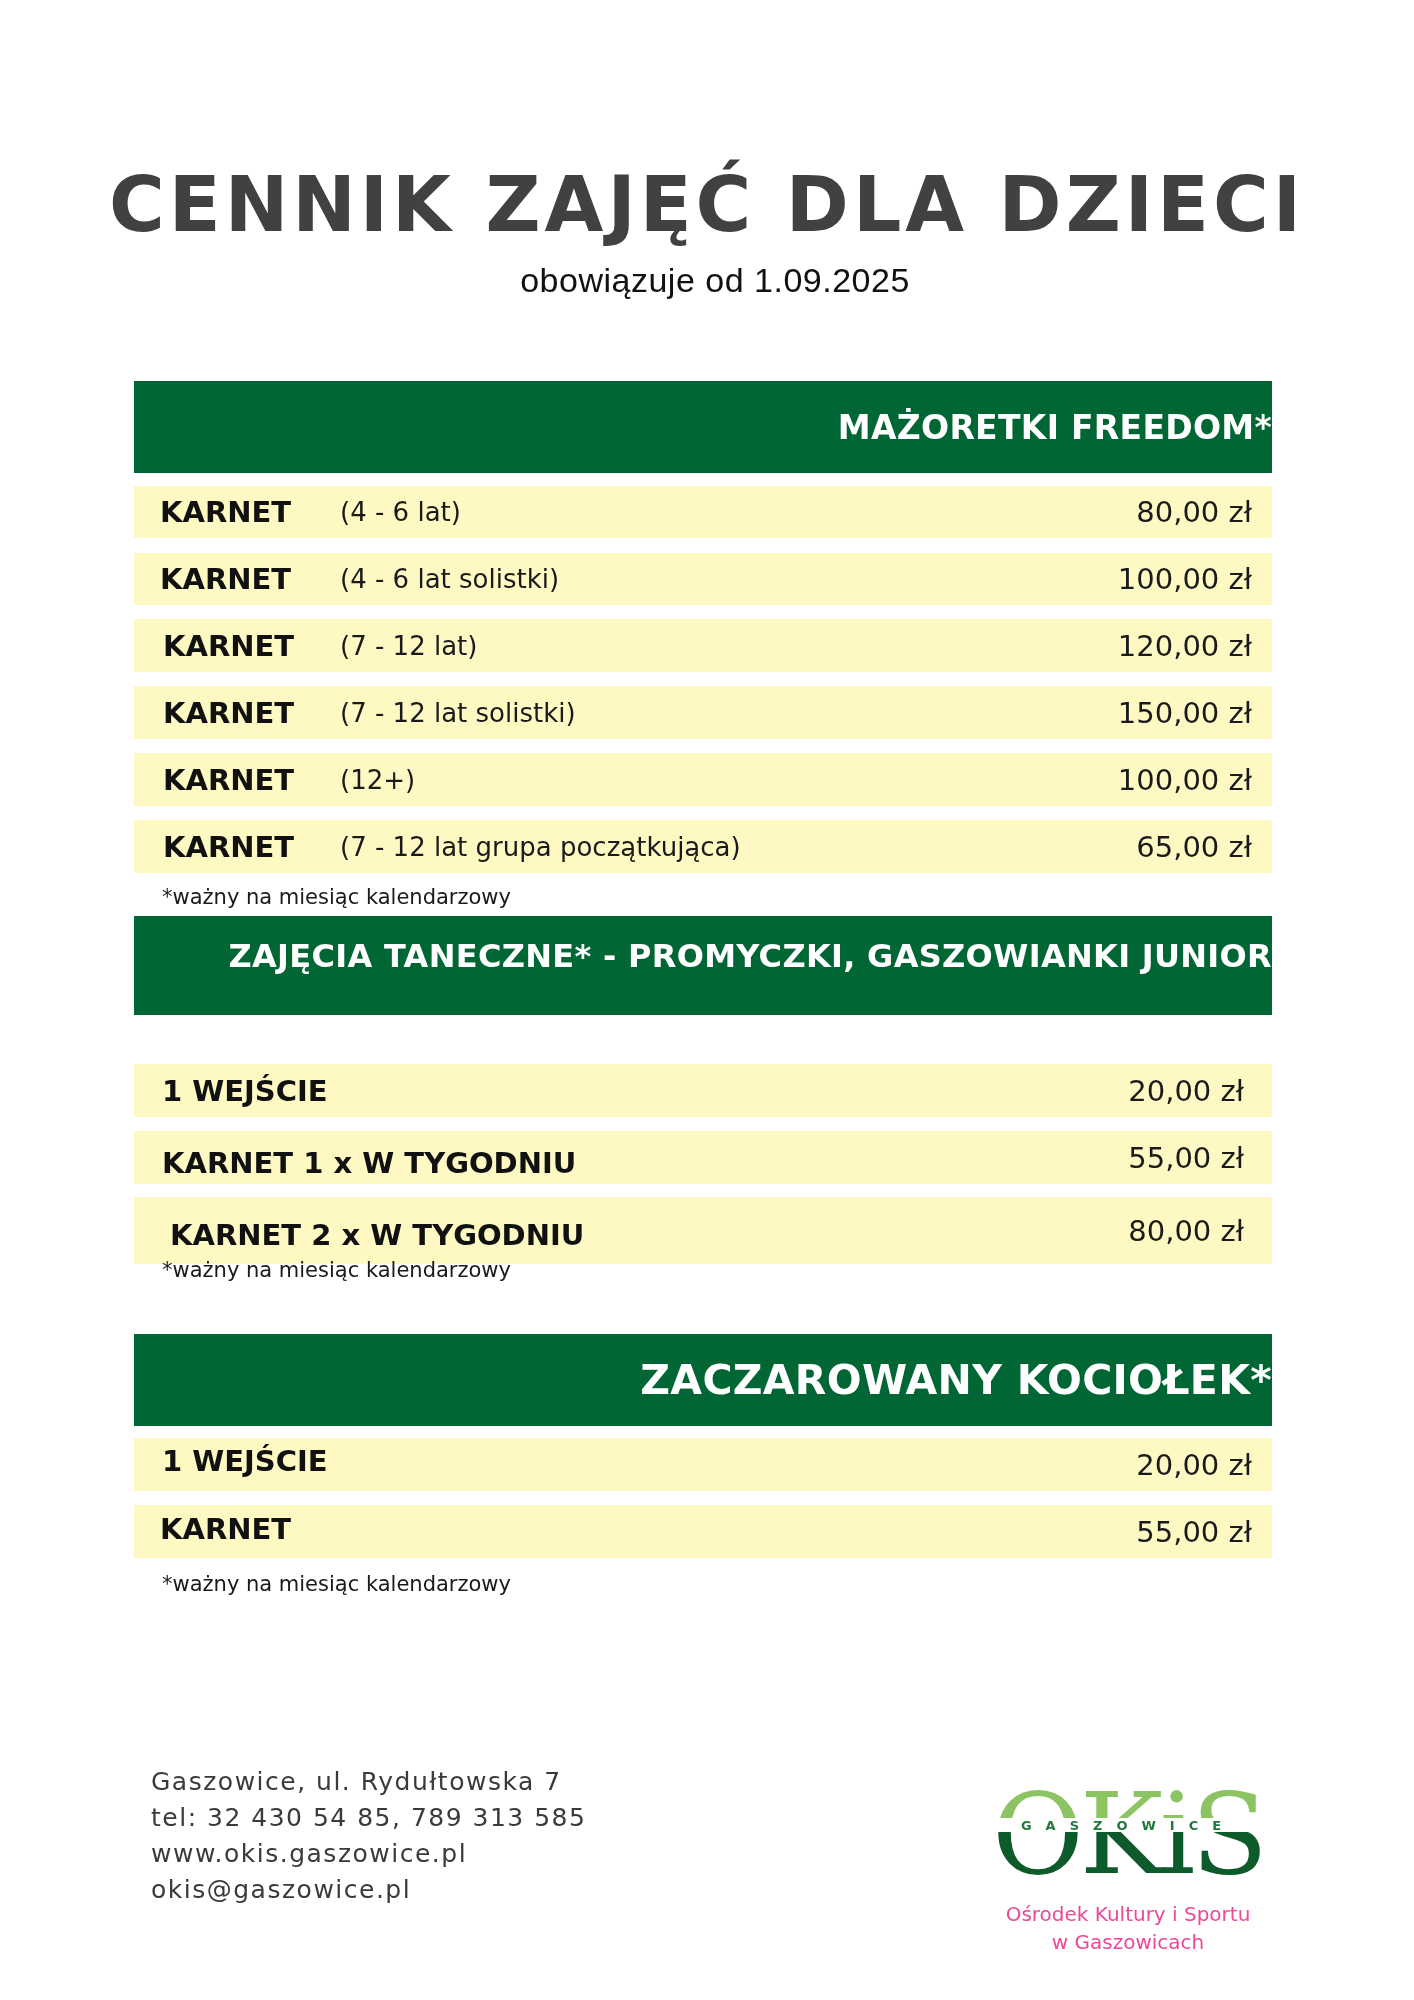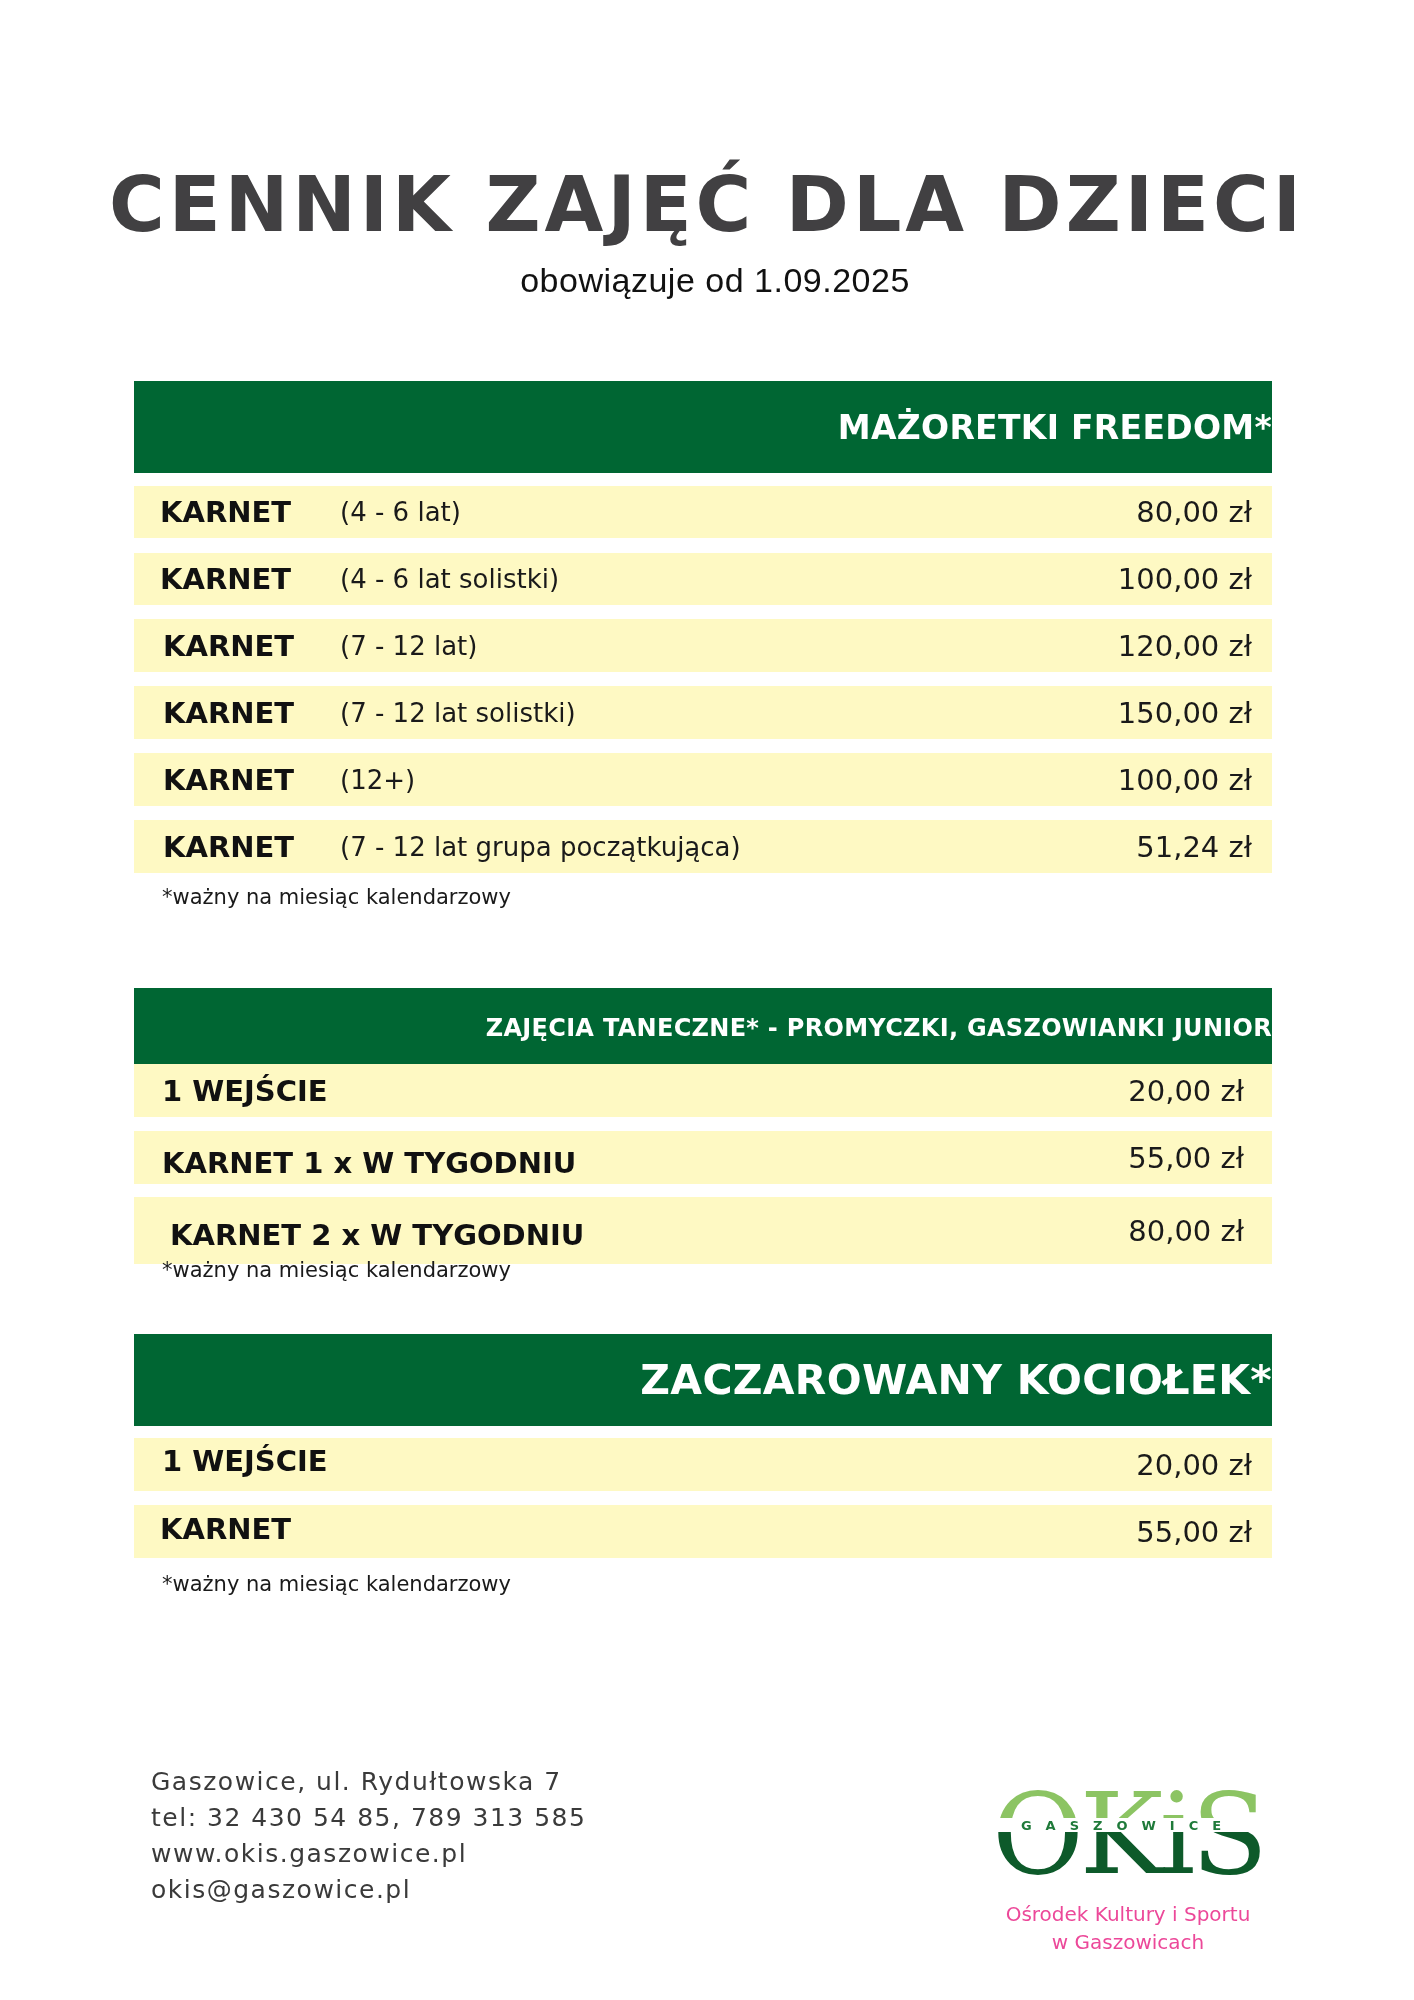--- a/index.html
+++ b/index.html
@@ -60,25 +60,25 @@
   <span class="price">150,00 zł</span>
 </div>
 <div class="row" style="top:753px;height:53px;padding-left:29px;">
   <span class="label">KARNET</span>
   <span class="detail">(12+)</span>
   <span class="price">100,00 zł</span>
 </div>
 <div class="row" style="top:820px;height:53px;padding-left:29px;">
   <span class="label">KARNET</span>
   <span class="detail">(7 - 12 lat grupa początkująca)</span>
-  <span class="price">51,24 zł</span>
+  <span class="price">65,00 zł</span>
 </div>
 <div class="footnote" style="top:885px;">*ważny na miesiąc kalendarzowy</div>
 
-<div class="section-header" style="top:988px;height:99px;padding-left:24px;padding-bottom:20px;font-size:24px;">
+<div class="section-header" style="top:916px;height:99px;padding-left:24px;padding-bottom:20px;font-size:32px;">
   <span>ZAJĘCIA TANECZNE* - PROMYCZKI, GASZOWIANKI JUNIOR</span>
 </div>
 
 <div class="row" style="top:1064px;height:53px;padding-left:28px;">
   <span class="label">1 WEJŚCIE</span>
   <span class="price" style="padding-right:28px;">20,00 zł</span>
 </div>
 <div class="row" style="top:1131px;height:53px;padding-left:28px;">
   <span class="label" style="padding-top:10px;">KARNET 1 x W TYGODNIU</span>
   <span class="price" style="padding-right:28px;">55,00 zł</span>

